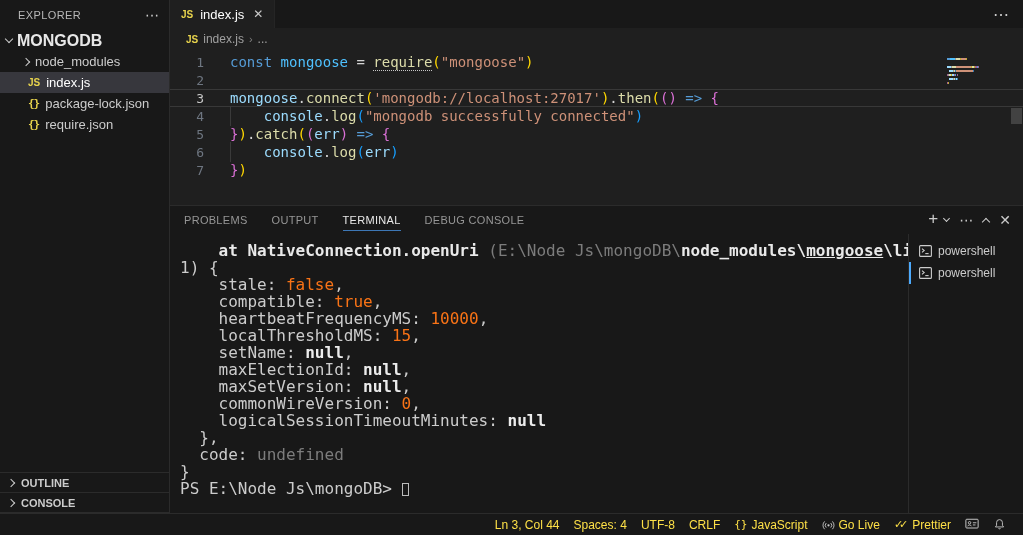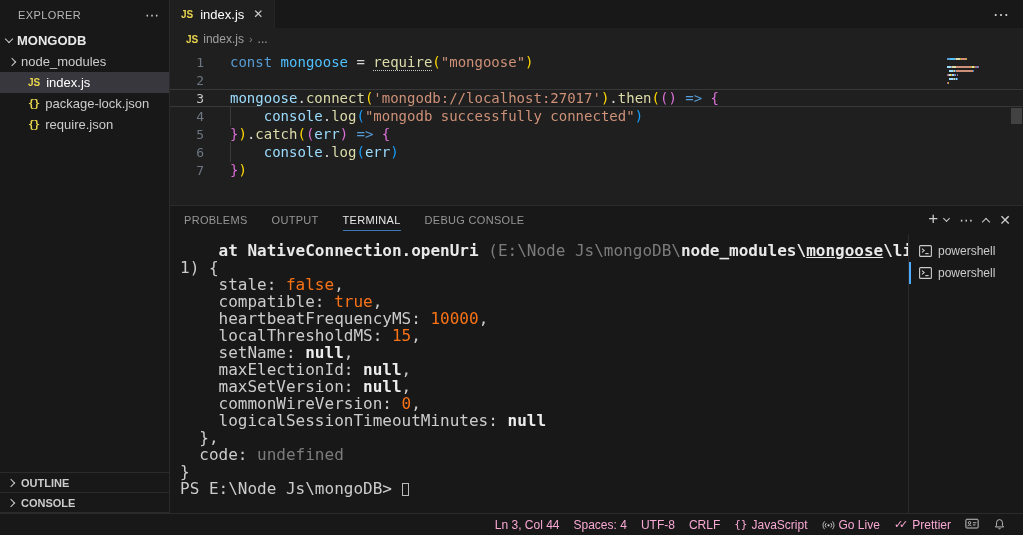--- a/index.html
+++ b/index.html
@@ -9,27 +9,27 @@
   .main { flex:1; display:flex; min-height:0; }
 
   
   .sidebar { width:170px; background:#181818; border-right:1px solid #2b2b2b;
     display:flex; flex-direction:column; color:#cccccc; flex-shrink:0; }
   .sb-header { height:30px; display:flex; align-items:center; padding:0 10px 0 18px;
     font-size:11px; color:#b8b8b8; }
   .sb-header .sb-title { flex:1; letter-spacing:.4px; }
   .sb-more { color:#cccccc; font-size:14px; cursor:pointer; }
   .sb-project { height:21px; display:flex; align-items:center; gap:5px; padding-left:6px;
-    font-size:13px; font-weight:bold; color:#e8e8e8; }
+    font-size:16px; font-weight:bold; color:#e8e8e8; }
   .chev { width:6px; height:6px; border-right:1.4px solid #cccccc; border-bottom:1.4px solid #cccccc;
     display:inline-block; flex-shrink:0; }
   .chev.down { transform:rotate(45deg); margin-top:-3px; }
   .chev.right { transform:rotate(-45deg); }
   .chev.up { transform:rotate(-135deg); margin-top:3px; }
-  .tree-item { height:21px; display:flex; align-items:center; gap:6px; padding-left:9px;
+  .tree-item { height:21px; display:flex; align-items:center; gap:6px; padding-left:23px;
     font-size:13px; color:#cccccc; cursor:pointer; }
   .tree-item.indented { padding-left:28px; }
   .tree-item.selected { background:#37373d; color:#ffffff; }
   .js-badge { color:#e8d44d; font-size:10px; font-weight:bold; font-family:"Liberation Sans",sans-serif; }
   .json-badge { color:#e8d44d; font-size:11px; font-weight:bold; font-family:"DejaVu Sans Mono",monospace; letter-spacing:-1px; }
   .sb-spacer { flex:1; }
   .sb-section { height:20px; border-top:1px solid #2b2b2b; display:flex; align-items:center;
     gap:7px; padding-left:8px; font-size:11px; font-weight:bold; color:#cccccc; cursor:pointer; }
   .sb-bottom-border { border-bottom:1px solid #2b2b2b; }
 
@@ -85,21 +85,21 @@
   .t-lk{color:#e9e9e9;font-weight:bold;text-decoration:underline}
   .t-cur{display:inline-block;width:7px;height:13px;border:1px solid #bbbbbb;vertical-align:-2px}
   .terminal-side { width:115px; border-left:1px solid #2b2b2b; padding-top:6px; flex-shrink:0; }
   .term-item { height:22px; display:flex; align-items:center; gap:6px; padding-left:8px;
     font-size:12px; color:#cccccc; cursor:pointer; border-left:2px solid transparent; }
   .term-item.active { border-left:2px solid #4daafc; }
 
   
   .statusbar { height:22px; background:#181818; border-top:1px solid #2b2b2b;
     display:flex; align-items:center; justify-content:flex-end; padding-right:10px;
-    font-size:12px; color:#f9a8d4; flex-shrink:0; }
+    font-size:12px; color:#fde047; flex-shrink:0; }
   .sb-item { display:flex; align-items:center; gap:4px; padding:0 7px; height:22px; cursor:pointer; }
   .sb-braces { font-family:"DejaVu Sans Mono",monospace; font-size:11px; }
   .dbl-check { letter-spacing:-4px; font-size:11px; padding-right:4px; }
   svg { display:block; }
 </style>
 </head>
 <body>
 
 <div class="app">
   <div class="main">

